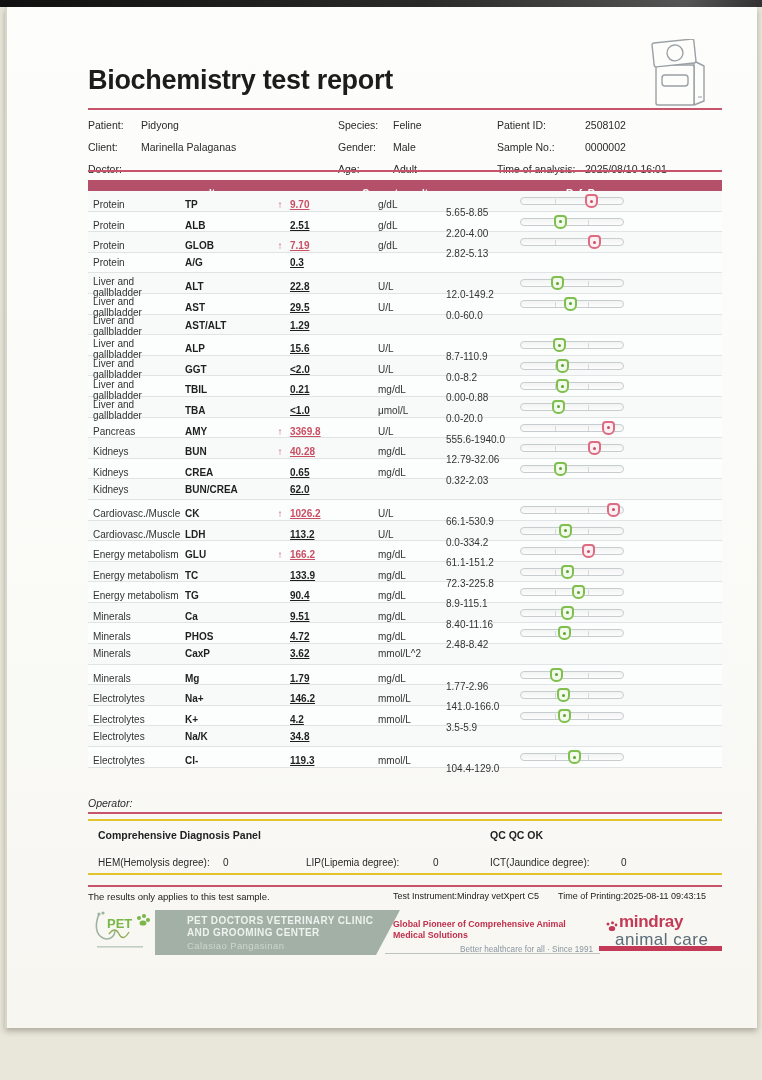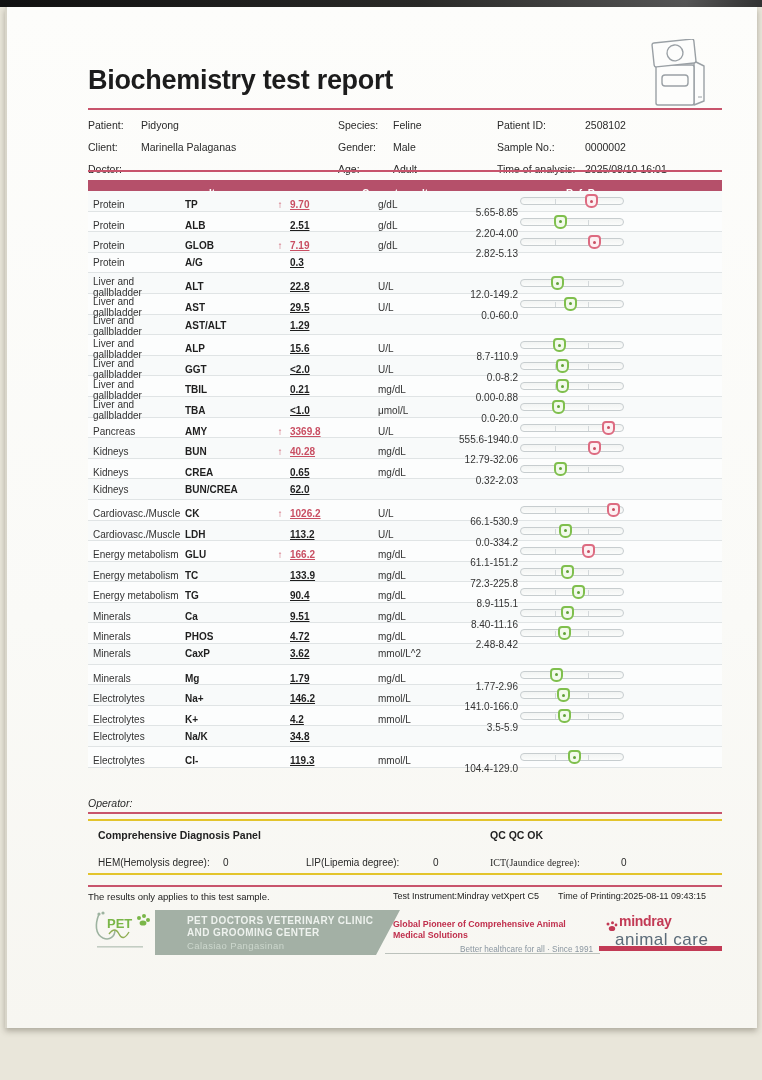--- a/index.html
+++ b/index.html
@@ -41,21 +41,21 @@
     height:20.6px;align-items:center;border-bottom:1px solid #e0e4e5;
     font-size:10px;background:#fcfdfd;
   }
   .t-row:nth-child(odd){background:#f8fafa;}
   .c-cat{color:#333;padding-left:5px;}
   .c-item{font-weight:bold;color:#1f1f1f;}
   .c-flag{color:var(--c-high,#c94f63);font-size:10px;text-align:center;}
   .c-res{font-weight:bold;color:#1f1f1f;text-decoration:underline;}
   .c-res.high{color:var(--c-high,#c94f63);}
   .c-unit{color:#333;}
-  .c-range{color:#333;text-align:right;margin-top:16px;}
+  .c-range{color:#333;text-align:left;margin-top:16px;}
   .c-slider{position:relative;height:100%;}
   .track{
     position:absolute;left:2px;top:6px;width:104px;height:8px;
     border:1px solid #c7cdcf;border-radius:4px;
     background:linear-gradient(180deg,#f2f4f3,#fbfcfb);
   }
   .tick{position:absolute;top:1px;width:1px;height:5px;background:#d3d8da;}
   .tick.t1{left:33%;} .tick.t2{left:66%;}
   .marker{
     position:absolute;top:-4px;width:13px;height:14px;border-radius:4px 4px 6px 6px;
@@ -87,21 +87,21 @@
     left:150px;top:903px;width:245px;height:45px;background:var(--c-band,#a3b0a5);
     clip-path:polygon(0 0,100% 0,calc(100% - 24px) 100%,0 100%);
     color:#eef2ee;padding:5px 0 0 32px;font-size:10px;font-weight:bold;letter-spacing:.4px;line-height:12px;
   }
   .band .city{font-weight:normal;color:#ccd7cd;font-size:9.5px;margin-top:1px;}
   .band-tail{left:380px;top:946px;width:215px;height:1px;background:#bcc2bc;}
   .slogan{left:388px;top:912px;width:200px;text-align:left;}
   .slogan .s1{font-size:8.8px;font-weight:bold;color:#c0304d;line-height:11px;}
   .slogan .s2{font-size:8.2px;color:#8a96a0;text-align:right;margin-top:4px;}
   .mindray{left:600px;top:906px;width:120px;}
-  .mindray .word{font-size:14px;font-weight:bold;color:var(--c-mindray,#c23a55);letter-spacing:-.3px;line-height:17px;padding-left:14px;}
+  .mindray .word{font-size:17px;font-weight:bold;color:var(--c-mindray,#c23a55);letter-spacing:-.3px;line-height:17px;padding-left:14px;}
   .mindray .sub{font-size:17px;color:#5b6b78;letter-spacing:.5px;padding-left:10px;}
   .paw{position:absolute;left:0px;top:8px;}
   .mindray-bar{left:594px;top:939px;width:123px;height:5px;background:var(--c-mindray,#c23a55);}
 </style>
 </head>
 <body>
 
 <div class="scan-top"></div>
 
 <div class="paper">
@@ -639,21 +639,21 @@
   <div class="abs operator">Operator:</div>
   <div class="abs rule-red-1"></div>
   <div class="abs rule-yel-1"></div>
   <div class="abs panel-title">Comprehensive Diagnosis Panel</div>
   <div class="abs panel-qc">QC QC OK</div>
   <div class="abs panel-fields">
     <span class="pf" style="left:0;text-align:center;">HEM(Hemolysis degree):</span>
     <span class="pf" style="left:125px;">0</span>
     <span class="pf" style="left:208px;">LIP(Lipemia degree):</span>
     <span class="pf" style="left:335px;">0</span>
-    <span class="pf" style="left:392px;font-family:Liberation Serif, serif;">ICT(Jaundice degree):</span>
+    <span class="pf" style="left:392px;">ICT(Jaundice degree):</span>
     <span class="pf" style="left:523px;">0</span>
   </div>
   <div class="abs rule-yel-2"></div>
 
   <div class="abs rule-red-2"></div>
   <div class="abs notes">
     <span class="n1">The results only applies to this test sample.</span>
     <span class="n2">Test Instrument:Mindray vetXpert C5</span>
     <span class="n3">Time of Printing:2025-08-11 09:43:15</span>
   </div>

